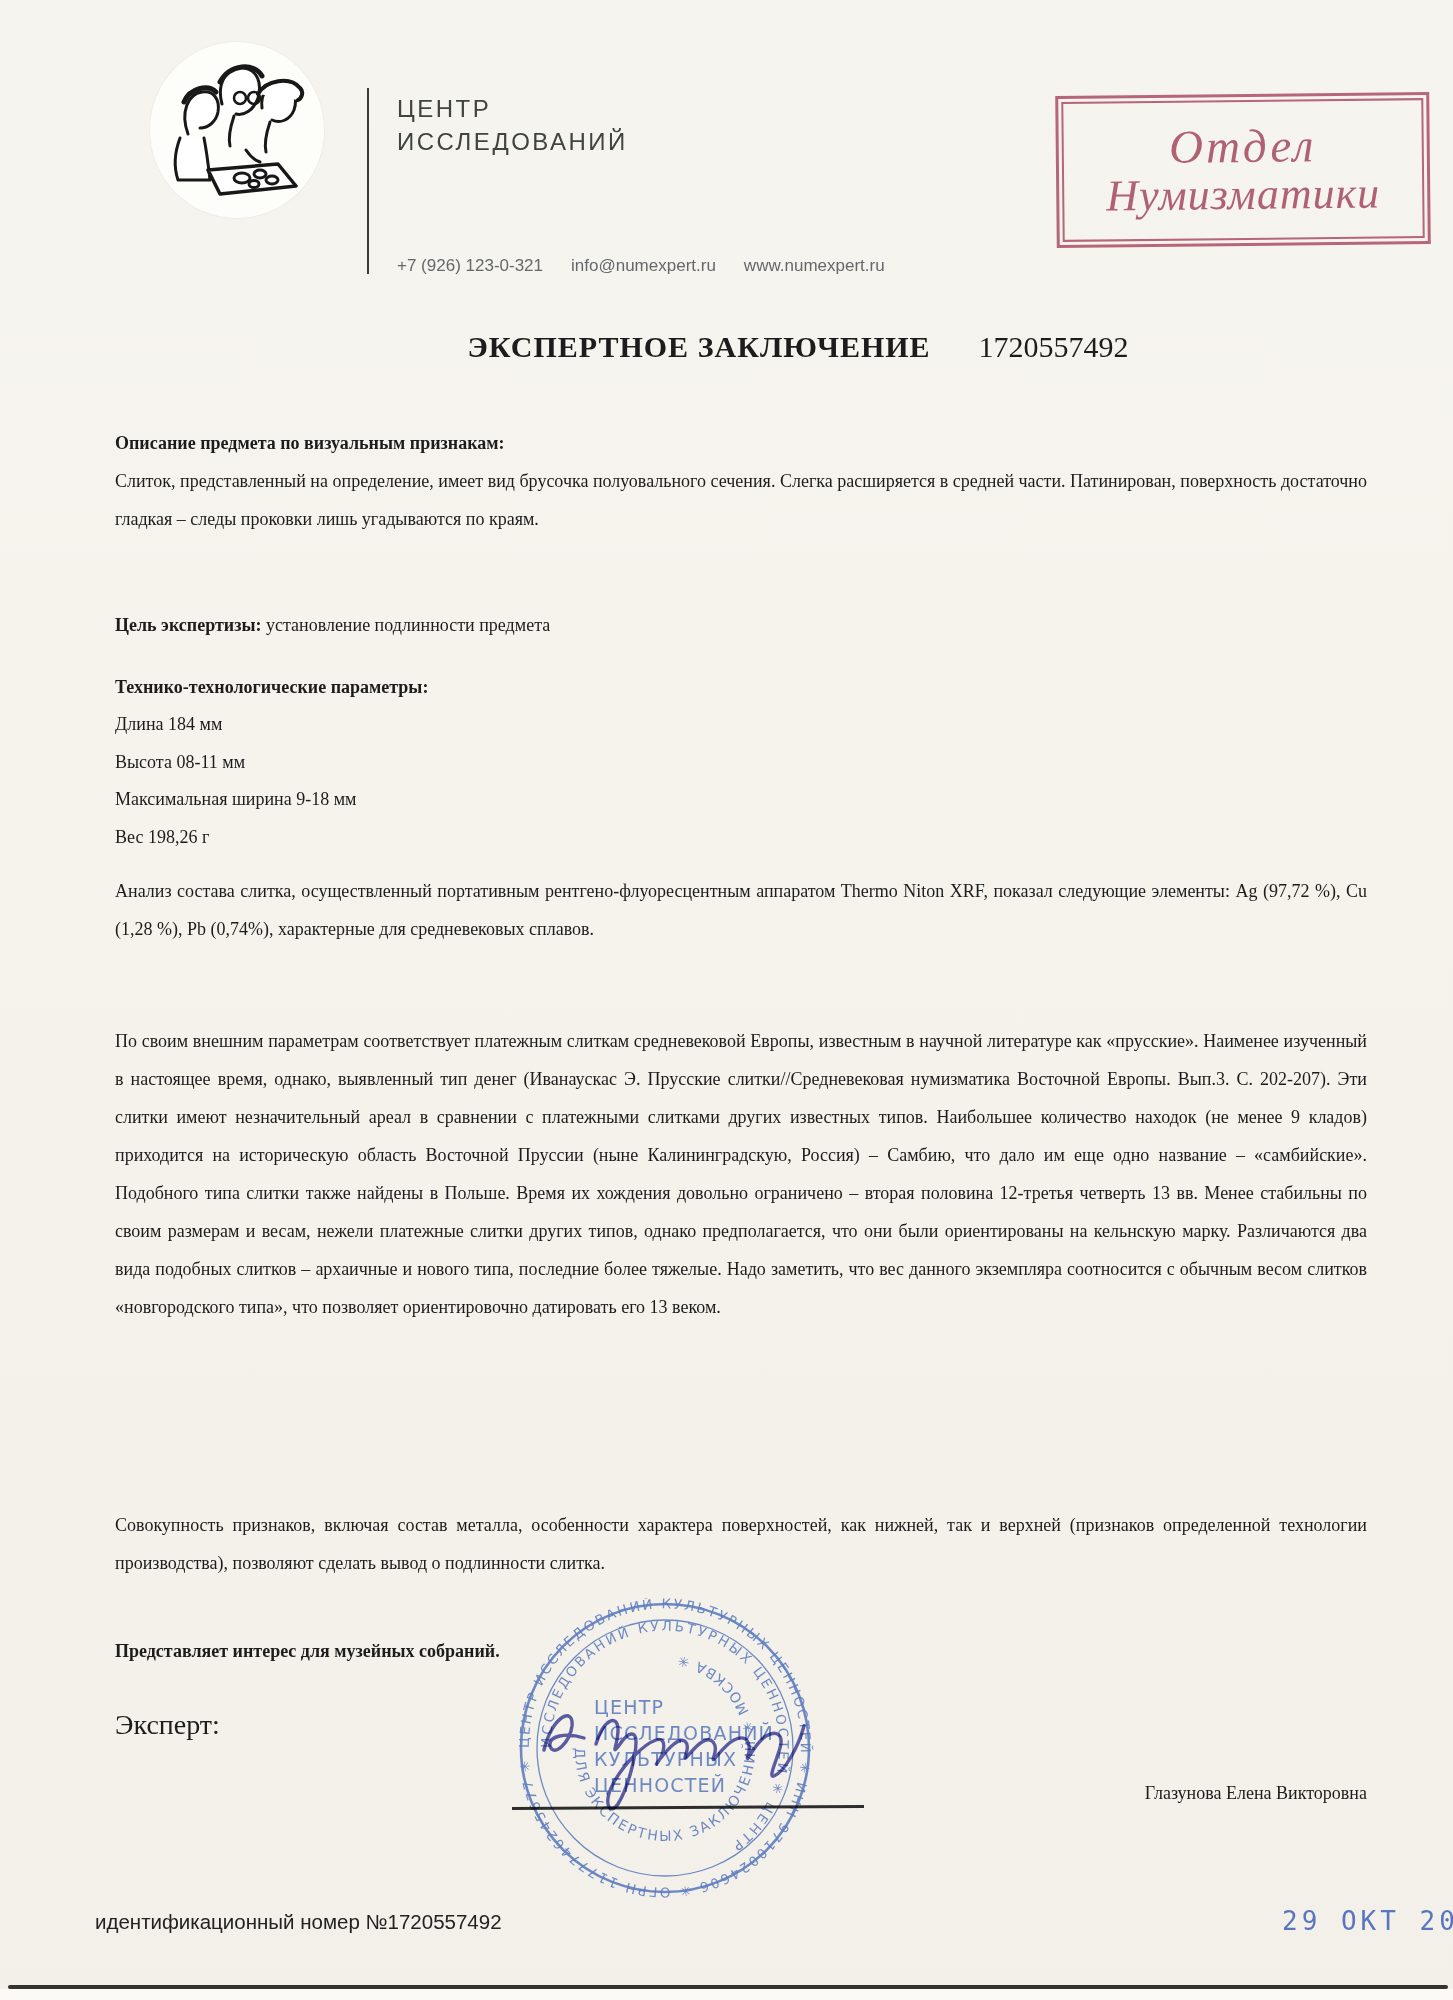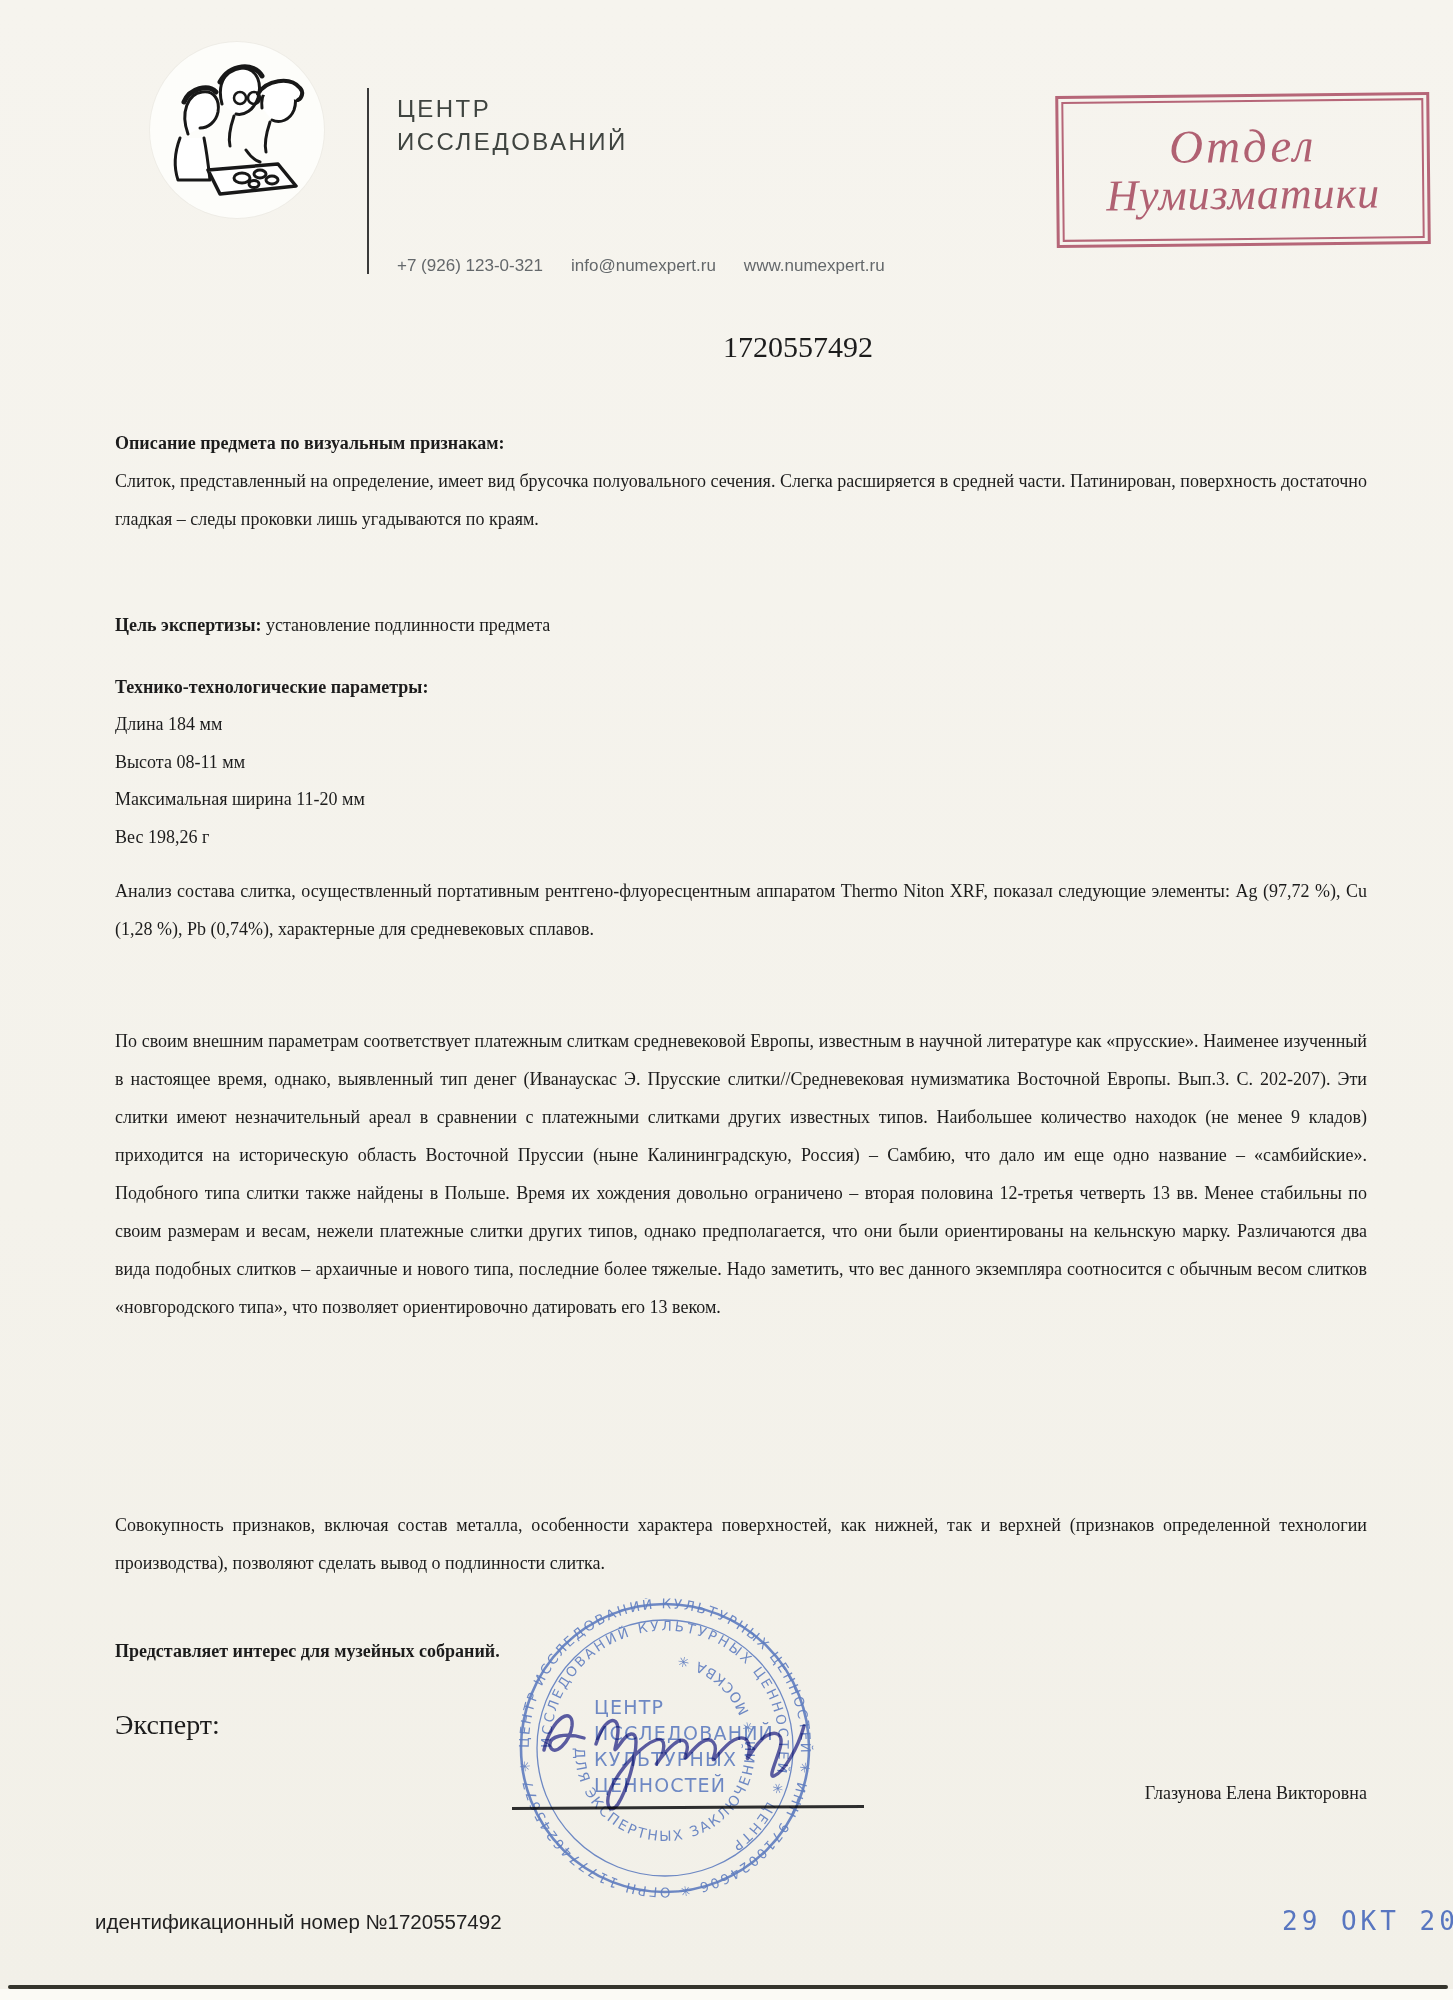--- a/index.html
+++ b/index.html
@@ -111,33 +111,34 @@
 </div>
 
 <div class="abs red-stamp">
   <div class="red-stamp-inner">
     <div class="red-l1">Отдел</div>
     <div class="red-l2">Нумизматики</div>
   </div>
 </div>
 
 <div class="abs doc-title">
+  <span class="t-label">ЭКСПЕРТНОЕ ЗАКЛЮЧЕНИЕ</span>
   <span class="t-number">1720557492</span>
 </div>
 
 <div class="abs content h-desc bold">Описание предмета по визуальным признакам:</div>
 <div class="abs content p-desc">Слиток, представленный на определение, имеет вид брусочка полуовального сечения. Слегка расширяется в средней части. Патинирован, поверхность достаточно гладкая – следы проковки лишь угадываются по краям.</div>
 
 <div class="abs content p-purpose"><span class="bold">Цель экспертизы:</span><span> установление подлинности предмета</span></div>
 
 <div class="abs content h-params bold">Технико-технологические параметры:</div>
 <div class="abs content list-params">
   <div>Длина 184 мм</div>
   <div>Высота 08-11 мм</div>
-  <div>Максимальная ширина 11-20 мм</div>
+  <div>Максимальная ширина 9-18 мм</div>
   <div>Вес 198,26 г</div>
 </div>
 
 <div class="abs content p-analysis">Анализ состава слитка, осуществленный портативным рентгено-флуоресцентным аппаратом Thermo Niton XRF, показал следующие элементы: Ag (97,72 %), Cu (1,28 %), Pb (0,74%), характерные для средневековых сплавов.</div>
 <div class="abs content p-attrib">По своим внешним параметрам соответствует платежным слиткам средневековой Европы, известным в научной литературе как «прусские». Наименее изученный в настоящее время, однако, выявленный тип денег (Иванаускас Э. Прусские слитки//Средневековая нумизматика Восточной Европы. Вып.3. С. 202-207). Эти слитки имеют незначительный ареал в сравнении с платежными слитками других известных типов. Наибольшее количество находок (не менее 9 кладов) приходится на историческую область Восточной Пруссии (ныне Калининградскую, Россия) – Самбию, что дало им еще одно название – «самбийские». Подобного типа слитки также найдены в Польше. Время их хождения довольно ограничено – вторая половина 12-третья четверть 13 вв. Менее стабильны по своим размерам и весам, нежели платежные слитки других типов, однако предполагается, что они были ориентированы на кельнскую марку. Различаются два вида подобных слитков – архаичные и нового типа, последние более тяжелые. Надо заметить, что вес данного экземпляра соотносится с обычным весом слитков «новгородского типа», что позволяет ориентировочно датировать его 13 веком.</div>
 <div class="abs content p-concl">Совокупность признаков, включая состав металла, особенности характера поверхностей, как нижней, так и верхней (признаков определенной технологии производства), позволяют сделать вывод о подлинности слитка.</div>
 <div class="abs content p-museum">Представляет интерес для музейных собраний.</div>
 <div class="abs content p-expert">Эксперт:</div>
 <div class="abs content p-name">Глазунова Елена Викторовна</div>
 <div class="abs sig-line"></div>

